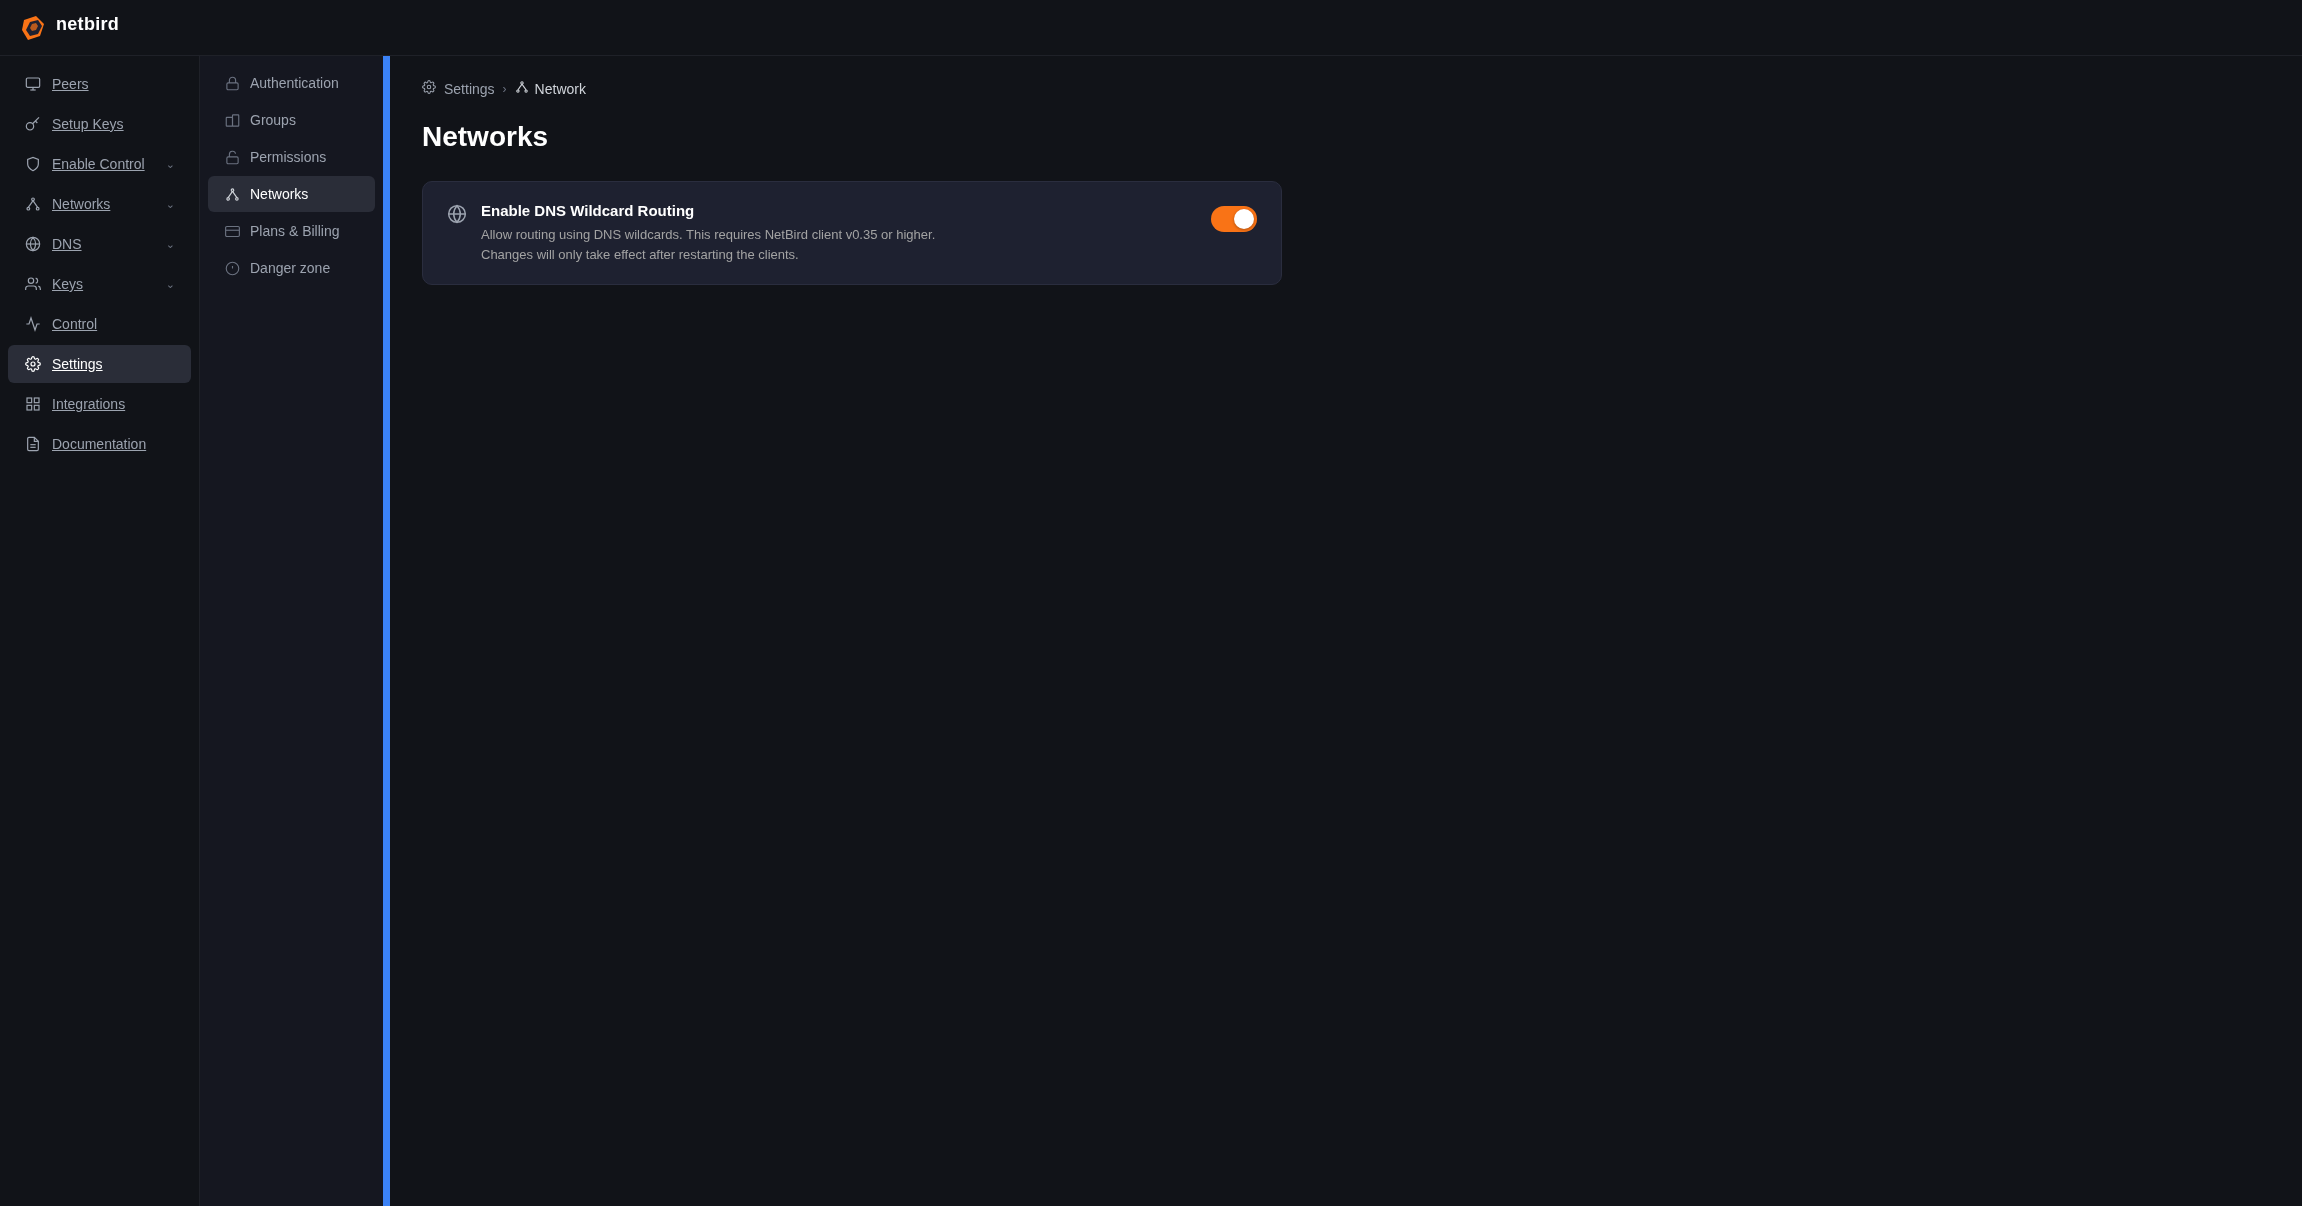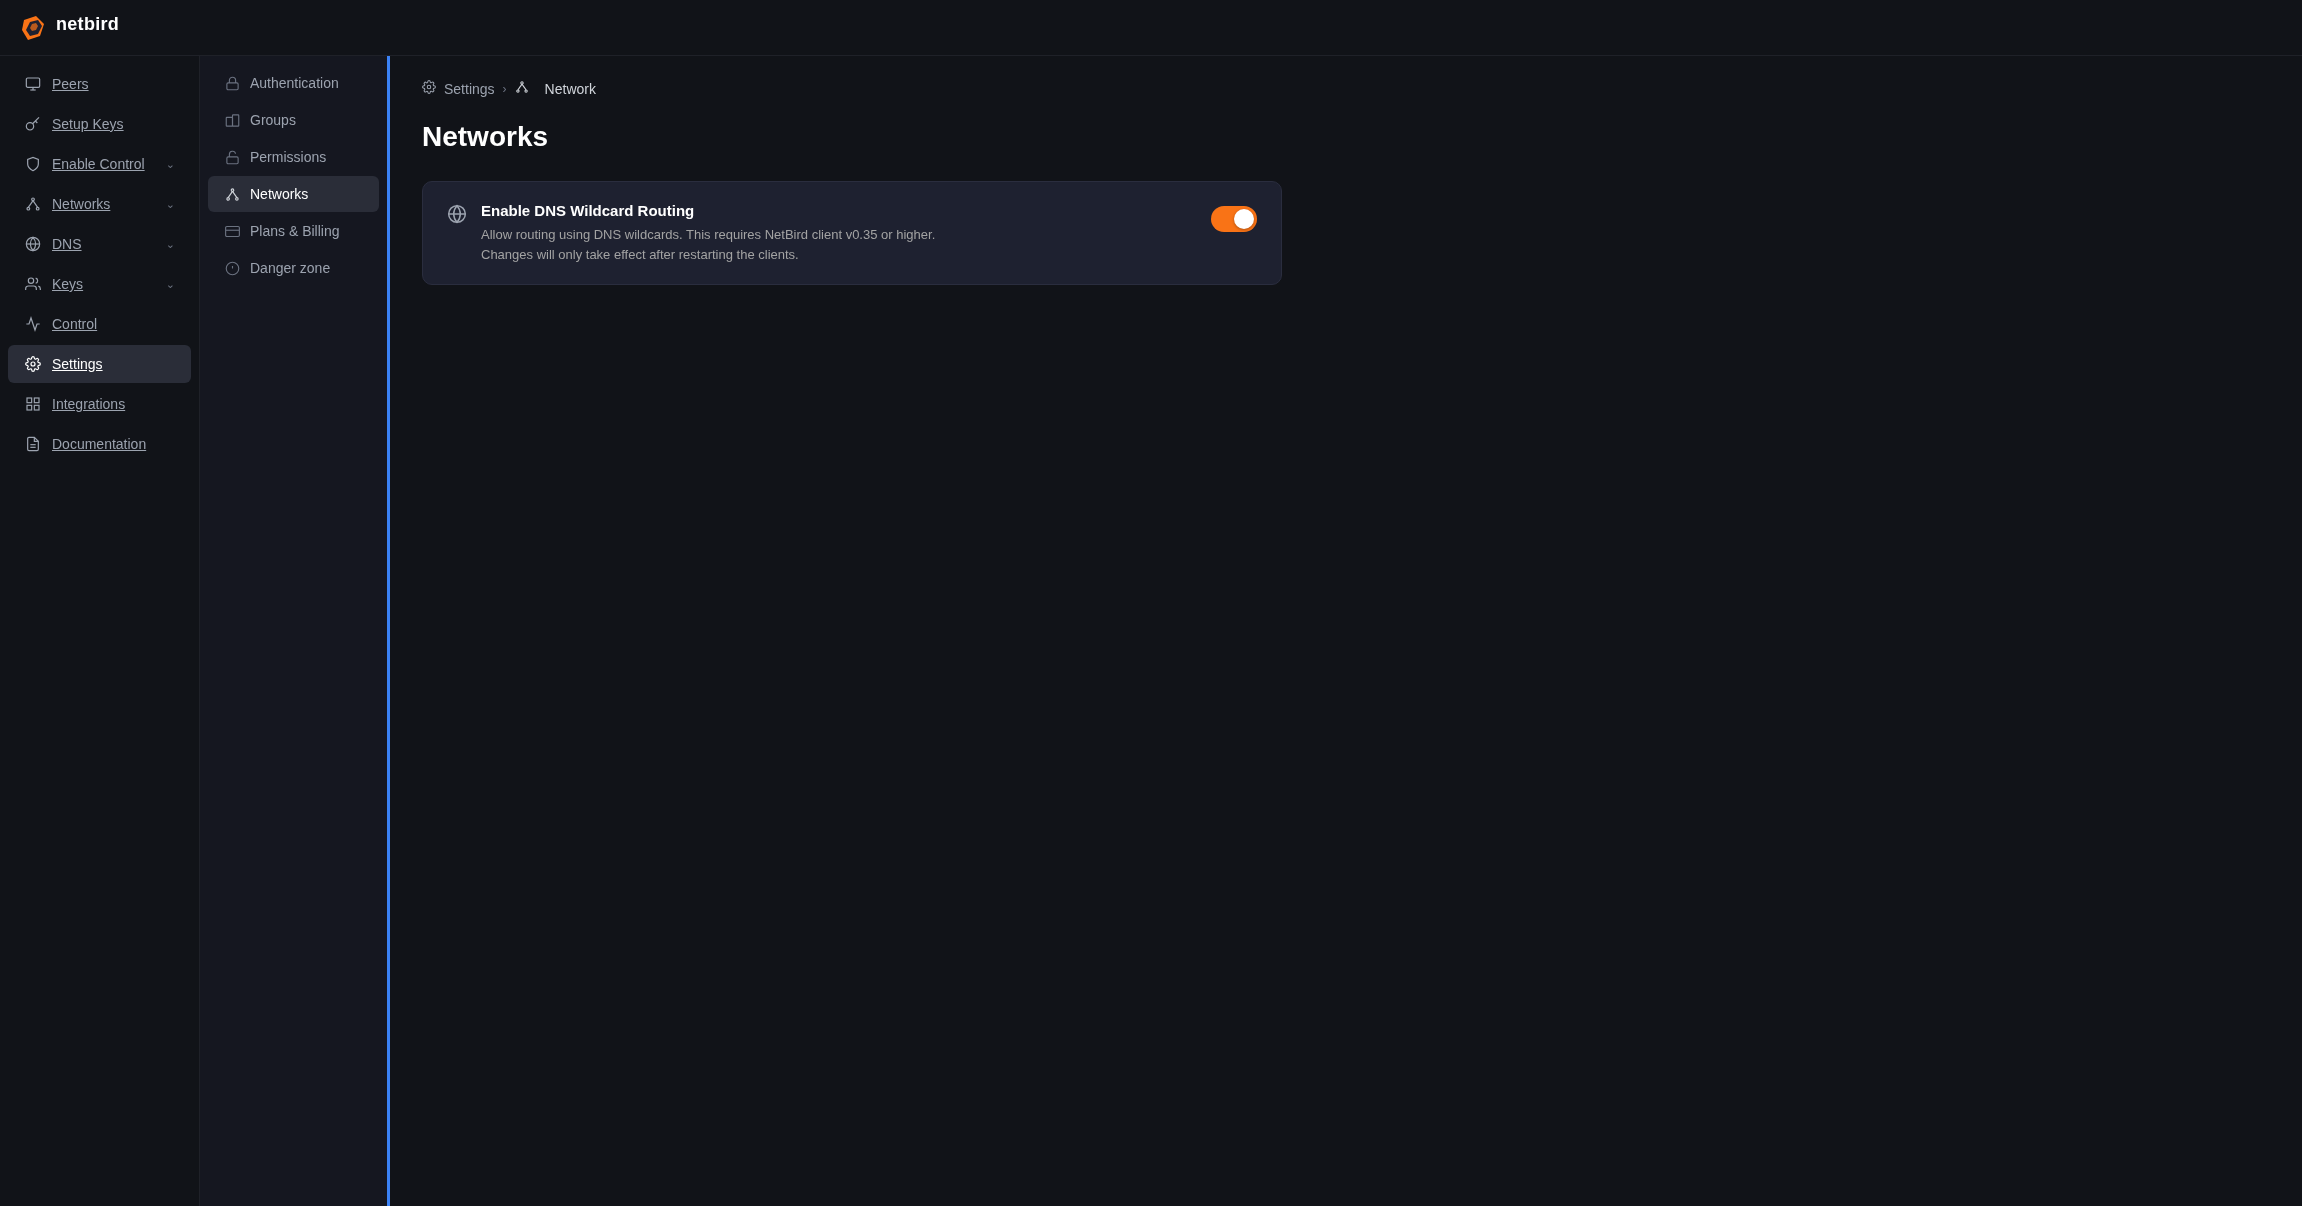--- a/index.html
+++ b/index.html
@@ -82,21 +82,21 @@
       height: 18px;
       display: flex;
       align-items: center;
       justify-content: center;
       flex-shrink: 0;
     }
     
     .sidebar-middle {
       width: 190px;
       background: #151720;
-      border-right: 3px solid #3b82f6;
+      border-right: 7px solid #3b82f6;
       padding: 8px 0;
       overflow-y: auto;
     }
     .middle-item {
       display: flex;
       align-items: center;
       gap: 10px;
       padding: 10px 16px;
       cursor: pointer;
       border-radius: 6px;
@@ -140,21 +140,21 @@
     .breadcrumb-icon {
       color: #9ca3af;
     }
     .breadcrumb-sep {
       color: #6b7280;
       font-size: 12px;
     }
     .breadcrumb-current {
       display: flex;
       align-items: center;
-      gap: 16px;
+      gap: 6px;
       color: #d1d5db;
     }
     
     .page-title {
       font-size: 28px;
       font-weight: 700;
       color: #fff;
       margin-bottom: 28px;
     }
     

